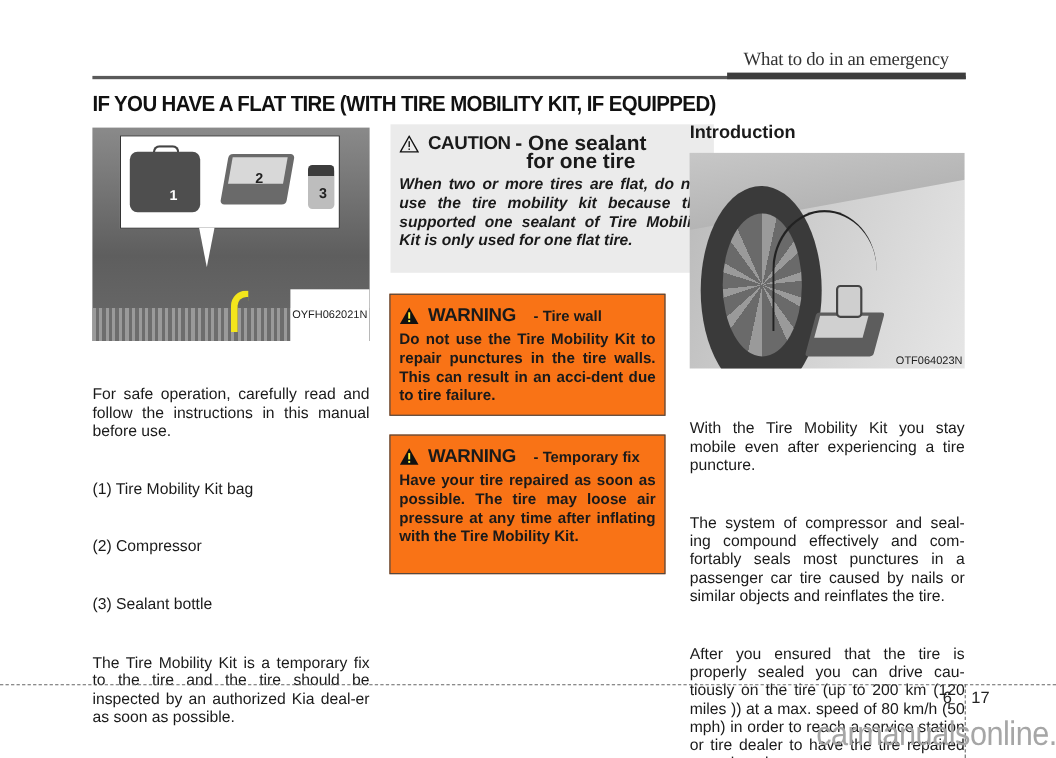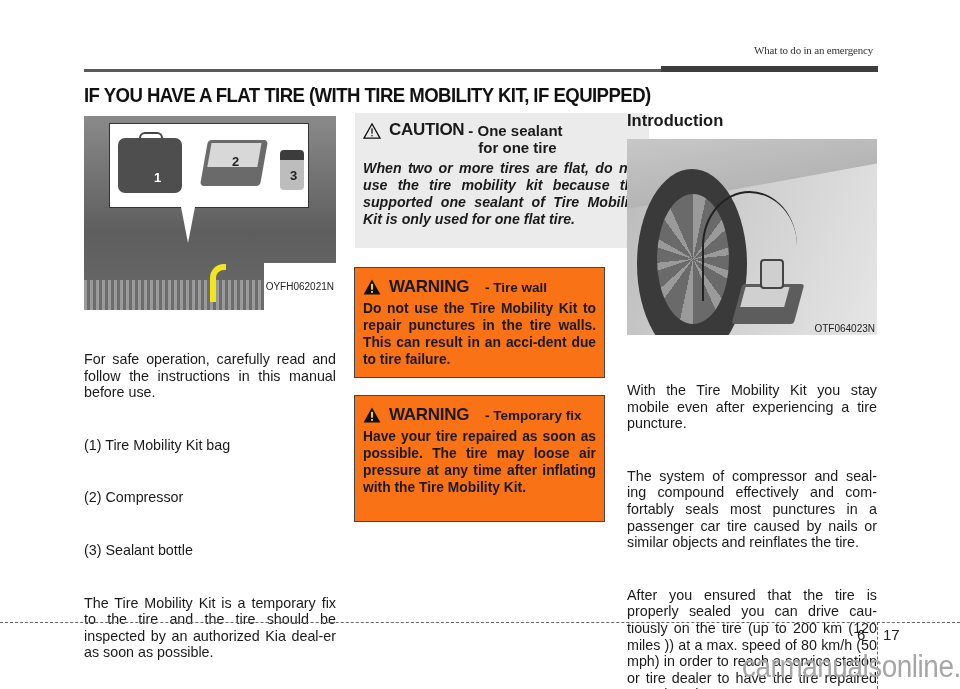--- a/index.html
+++ b/index.html
@@ -1,21 +1,21 @@
 <!DOCTYPE html>
 <html><head>
   <meta charset="utf-8">
   <style>
     * { box-sizing: border-box; margin: 0; padding: 0; }
     html, body { width: 960px; height: 689px; background: #ffffff; overflow: hidden; }
     body { position: relative; font-family: "Liberation Sans", sans-serif; color: #1a1a1a; }
 
     .section-header {
-      position: absolute; left: 656px; top: 44px; width: 217px; text-align: right;
-      font-family: "Liberation Serif", serif; font-size: 11px; color: #333; letter-spacing: -0.2px;
+      position: absolute; left: 676px; top: 44px; width: 217px; text-align: left;
+      font-family: "Liberation Serif", serif; font-size: 17px; color: #333; letter-spacing: -0.2px;
     }
     .header-rule { position: absolute; left: 84px; top: 69px; width: 794px; height: 3px; background: #5a5a5a; }
     .header-rule-tab { position: absolute; left: 661px; top: 66px; width: 217px; height: 6px; background: #3d3d3d; }
 
     .page-title {
       position: absolute; left: 84px; top: 84px; font-size: 20px; font-weight: bold;
       letter-spacing: -0.6px; color: #111; transform: scaleX(0.93); transform-origin: left;
     }
 
     
@@ -40,21 +40,21 @@
     .col { position: absolute; font-size: 14.3px; line-height: 16.6px; color: #1a1a1a; }
     .col p { margin-bottom: 4px; text-align: justify; text-align-last: left; margin-top: 36px; }
     .col1 { left: 84px; top: 315px; width: 252px; }
     .col3 { left: 627px; top: 346px; width: 250px; }
 
     
     .caution-box { position: absolute; left: 355px; top: 113px; width: 294px; height: 135px; background: #ebebeb; padding: 7px 8px; }
     .caution-head { display: flex; align-items: flex-start; height: 40px; }
     .caution-icon { width: 18px; margin-right: 8px; margin-top: 3px; }
     .caution-title { font-size: 17px; font-weight: bold; letter-spacing: -0.3px; }
-    .caution-sub { font-size: 15px; font-weight: bold; margin-left: 4px; line-height: 17px; margin-top: 2px; }
+    .caution-sub { font-size: 19px; font-weight: bold; margin-left: 4px; line-height: 17px; margin-top: 2px; }
     .caution-body { font-size: 14.2px; font-weight: bold; font-style: italic; line-height: 17px; text-align: justify; text-align-last: left; }
 
     .warning-box { position: absolute; left: 354px; width: 251px; background: #f97316; border: 1px solid #444; padding: 6px 8px; }
     .warn1 { top: 267px; height: 111px; }
     .warn2 { top: 395px; height: 127px; }
     .warn-head { display: flex; align-items: center; margin-bottom: 3px; margin-top: 3px; }
     .warn-icon { width: 18px; height: 16px; margin-right: 8px; }
     .warn-title { font-size: 17px; font-weight: bold; letter-spacing: -0.3px; }
     .warn-sub { font-size: 13.5px; font-weight: bold; margin-left: 16px; }
     .warn-body { font-size: 13.8px; font-weight: bold; line-height: 17px; text-align: justify; text-align-last: left; }

